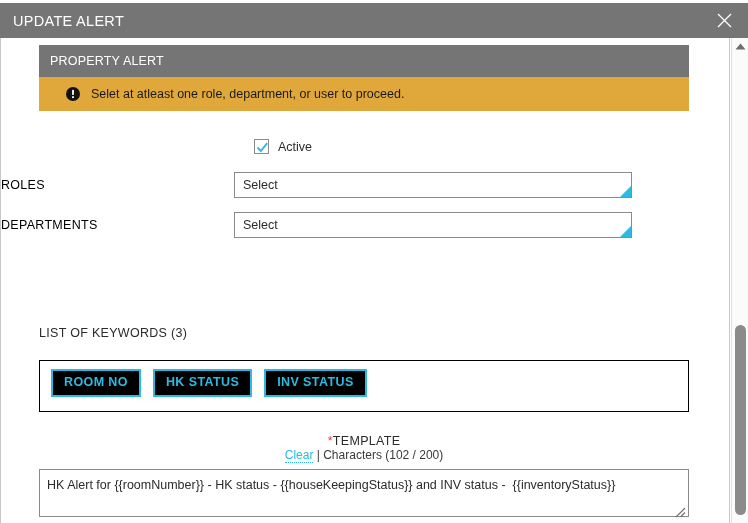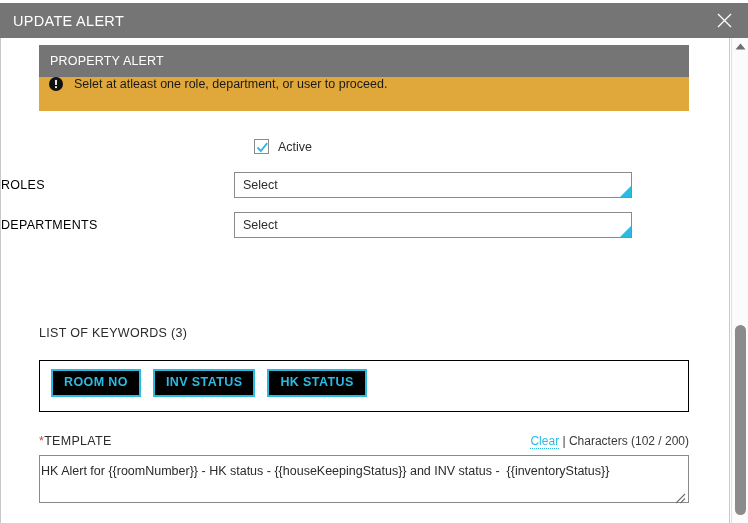--- a/index.html
+++ b/index.html
@@ -73,22 +73,22 @@
   .panel-header-title {
     color: #ffffff;
     font-size: 12.5px;
     letter-spacing: 0.2px;
     white-space: nowrap;
   }
   .warn-bar {
     background: #e0a83a;
     height: 34px;
     display: flex;
-    align-items: flex-start;
-    padding-left: 10px;
+    align-items: center;
+    padding-left: 27px;
     box-sizing: border-box;
   }
   .warn-icon {
     width: 14px; height: 14px;
     flex: 0 0 14px;
     margin-right: 11px;
   }
   .warn-text {
     font-size: 12.5px;
     color: #1a1a1a;
@@ -203,20 +203,21 @@
     box-sizing: border-box;
     line-height: 1;
   }
 
   
   .tpl-head {
     display: flex;
     align-items: center;
     justify-content: space-between;
     margin-bottom: 7px;
+    flex-direction: column;
   }
   .tpl-label {
     font-size: 12.5px;
     color: #2b2b2b;
     letter-spacing: 0.3px;
     white-space: nowrap;
   }
   .tpl-label .req { color: #e33a3a; }
   .tpl-meta {
     font-size: 12px;
@@ -231,21 +232,21 @@
   .tpl-area-wrap { position: relative; }
   .tpl-area {
     width: 650px;
     height: 48px;
     box-sizing: border-box;
     border: 1px solid #8a8a8a;
     background: #ffffff;
     font-family: "Liberation Sans", sans-serif;
     font-size: 12.5px;
     color: #2b2b2b;
-    padding: 7px 1px;
+    padding: 7px 7px;
     resize: none;
     outline: none;
     overflow: hidden;
     line-height: 1.35;
   }
   .resize-grip {
     position: absolute;
     right: 3px; bottom: 3px;
     width: 12px; height: 12px;
     pointer-events: none;
@@ -340,22 +341,22 @@
     </div>
 
 
     <div class="section" style="top:288px;">
       <div class="section-title">LIST OF KEYWORDS (3)</div>
     </div>
 
     <div class="section" style="top:306px;margin-top:16px;">
       <div class="kw-box">
         <span class="kw-chip">ROOM NO</span>
+        <span class="kw-chip">HK STATUS</span>
         <span class="kw-chip">INV STATUS</span>
-        <span class="kw-chip">HK STATUS</span>
       </div>
     </div>
 
     <div class="section" style="top:396px;">
       <div class="tpl-head">
         <div class="tpl-label"><span class="req">*</span><span>TEMPLATE</span></div>
         <div class="tpl-meta"><span class="clear-link">Clear</span><span> | </span><span>Characters (102 / 200)</span></div>
       </div>
       <div class="tpl-area-wrap">
         <textarea class="tpl-area" style="">HK Alert for {{roomNumber}} - HK status - {{houseKeepingStatus}} and INV status -  {{inventoryStatus}}</textarea>

